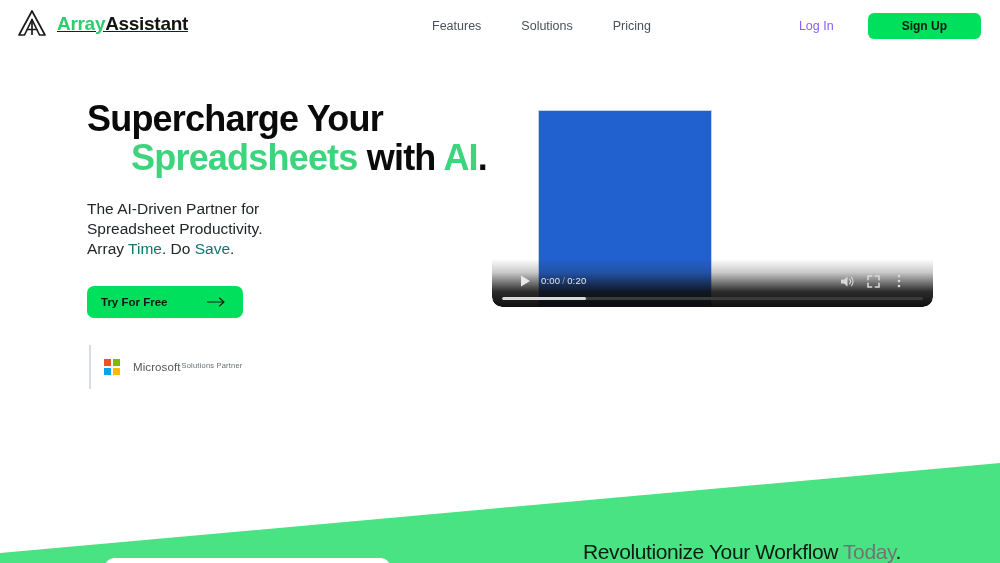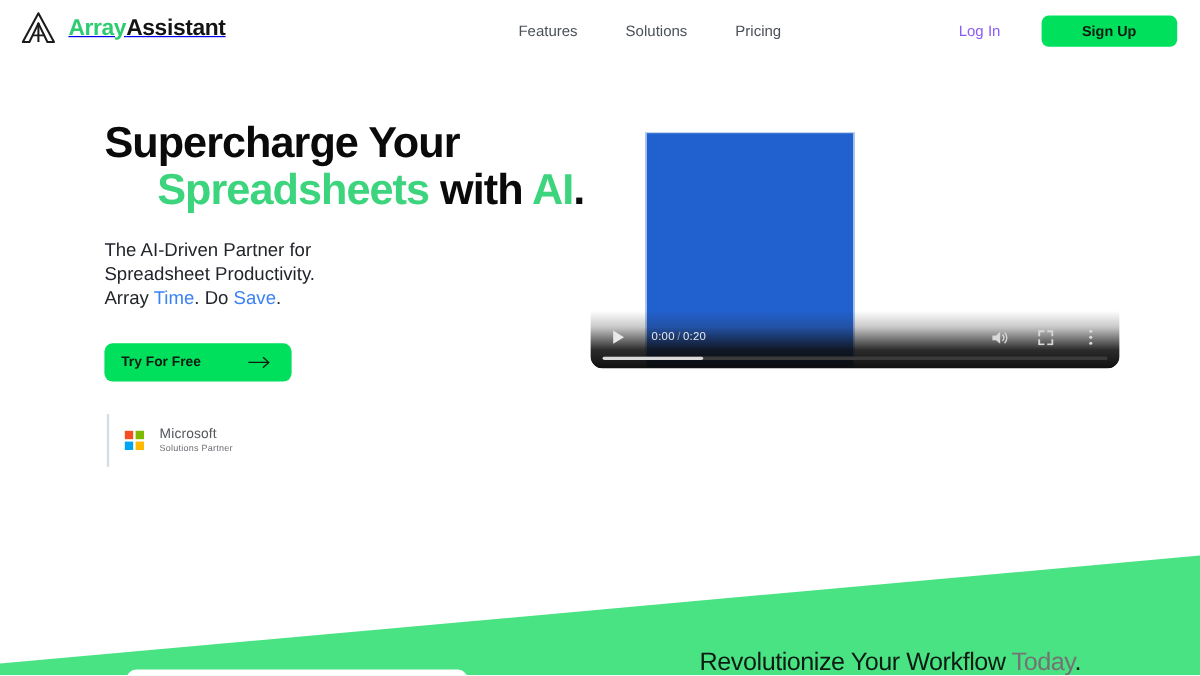--- a/index.html
+++ b/index.html
@@ -40,39 +40,39 @@
   .hero-left { position:absolute; left:87px; top:99px; width:400px; }
   .headline {
     font-size:36px; line-height:39px; font-weight:700; letter-spacing:-0.8px; color:#0a0a0a;
   }
   .headline .green { color:#3cd47c; }
   .headline .l2 { display:block;text-align:right; }
 
   .subhead {
     margin-top:22px; font-size:15.5px; line-height:20px; color:#22262b; font-weight:400;
   }
-  .subhead .blue { color:#3b82f6; }
+  .subhead .blue { color:#0f766e; }
   .subhead .row { display:block; }
 
   .cta {
     margin-top:27px; display:inline-flex; align-items:center; gap:40px;
     background:#00e05c; border:none; border-radius:7px;
     padding:10px 16px 10px 14px; cursor:pointer;
     font-family:"Liberation Sans", sans-serif;
   }
   .cta-label { font-size:11.5px; font-weight:700; color:#0c1a10; line-height:12px; white-space:nowrap; }
   .cta-arrow { display:block; }
 
   .partner { margin-top:27px; display:flex; align-items:center; gap:13px; padding-left:2px; }
   .partner-rule { width:2px; height:44px; background:#d8dde2; flex:0 0 auto; }
   .ms-logo { width:16px; height:16px; display:grid; grid-template-columns:7px 7px; grid-template-rows:7px 7px; gap:2px; flex:0 0 auto; }
   .ms-logo i { display:block; }
   .ms-r { background:#f25022; } .ms-g { background:#7fba00; }
   .ms-b { background:#00a4ef; } .ms-y { background:#ffb900; }
-  .ms-text { display:flex; flex-direction:column; gap:1px; }
+  .ms-text { display:flex; gap:1px; }
   .ms-t1 { font-size:11.5px; color:#53575c; line-height:12px; letter-spacing:0.1px; }
   .ms-t2 { font-size:7.5px; color:#6a6e73; line-height:9px; letter-spacing:0.2px; }
 
   
   .video-wrap {
     position:absolute; left:492px; top:100px; width:441px; height:207px;
     background:#ffffff; border-radius:10px; overflow:hidden;
   }
   .video-poster {
     position:absolute; left:46px; top:10px; width:174px; height:196px;
@@ -81,21 +81,21 @@
     border-left:1px solid #bdd4ef;
     border-right:1px solid #bdd4ef;
   }
   .video-controls {
     position:absolute; left:0; bottom:0; width:441px; height:48px;
     background:linear-gradient(to bottom, rgba(255,255,255,0) 0%, rgba(40,40,40,0.25) 28%, rgba(14,14,14,0.88) 68%, rgba(8,8,8,0.97) 100%);
     border-bottom-left-radius:10px; border-bottom-right-radius:10px;
   }
   .ctl-row {
     position:absolute; left:0; top:11px; width:441px; height:22px;
-    display:flex; align-items:center; padding:0 15px;gap:12px;
+    display:flex; align-items:center; padding:0 25px;
   }
   .play-btn { width:16px; height:16px; display:flex; align-items:center; justify-content:center; cursor:pointer; }
   .time {
     margin-left:8px; font-size:9.5px; color:#e8e8e8; line-height:12px;
     font-family:"Liberation Sans", sans-serif; white-space:nowrap; letter-spacing:0.2px;
   }
   .time .sep { color:#9a9a9a; margin:0 2px; }
   .ctl-spacer { flex:1 1 auto; }
   .ctl-icon { width:18px; height:18px; margin-left:8px; display:flex; align-items:center; justify-content:center; cursor:pointer; }
   .progress {

